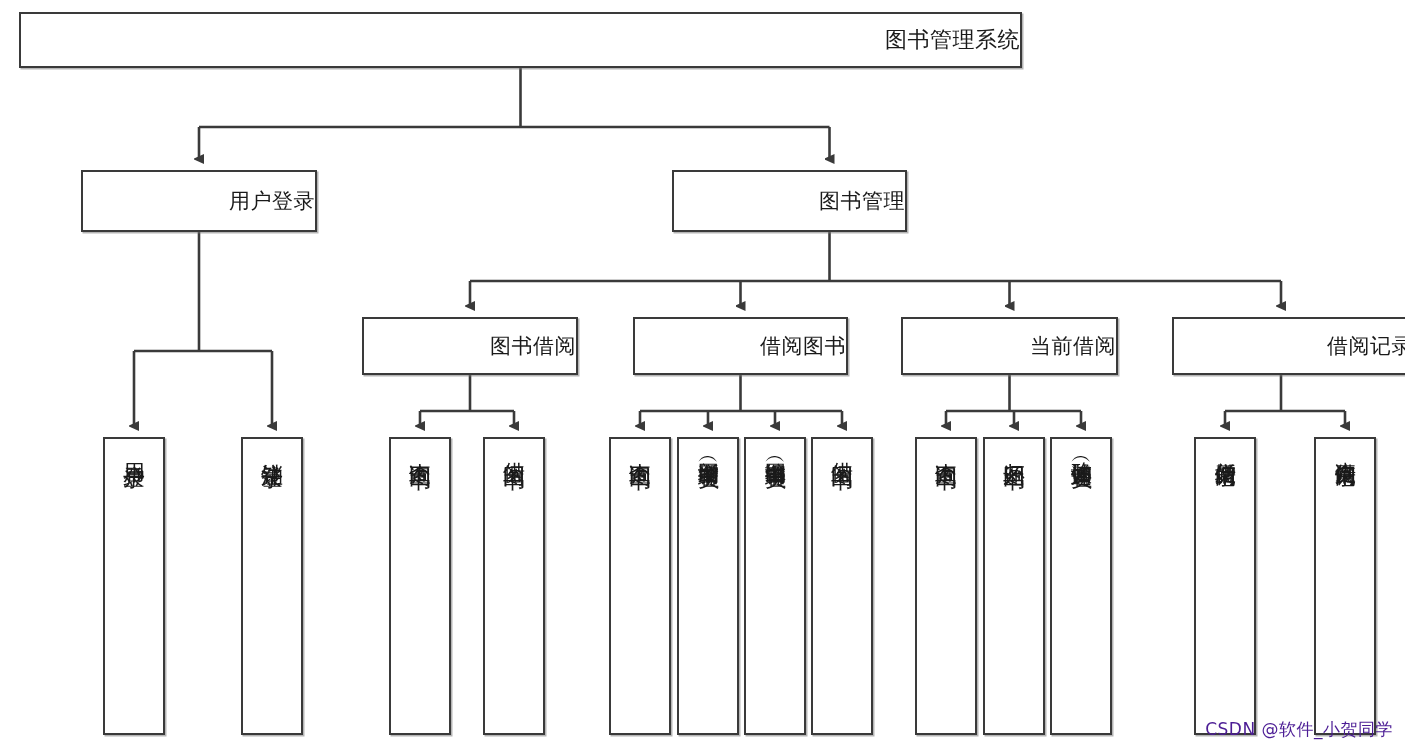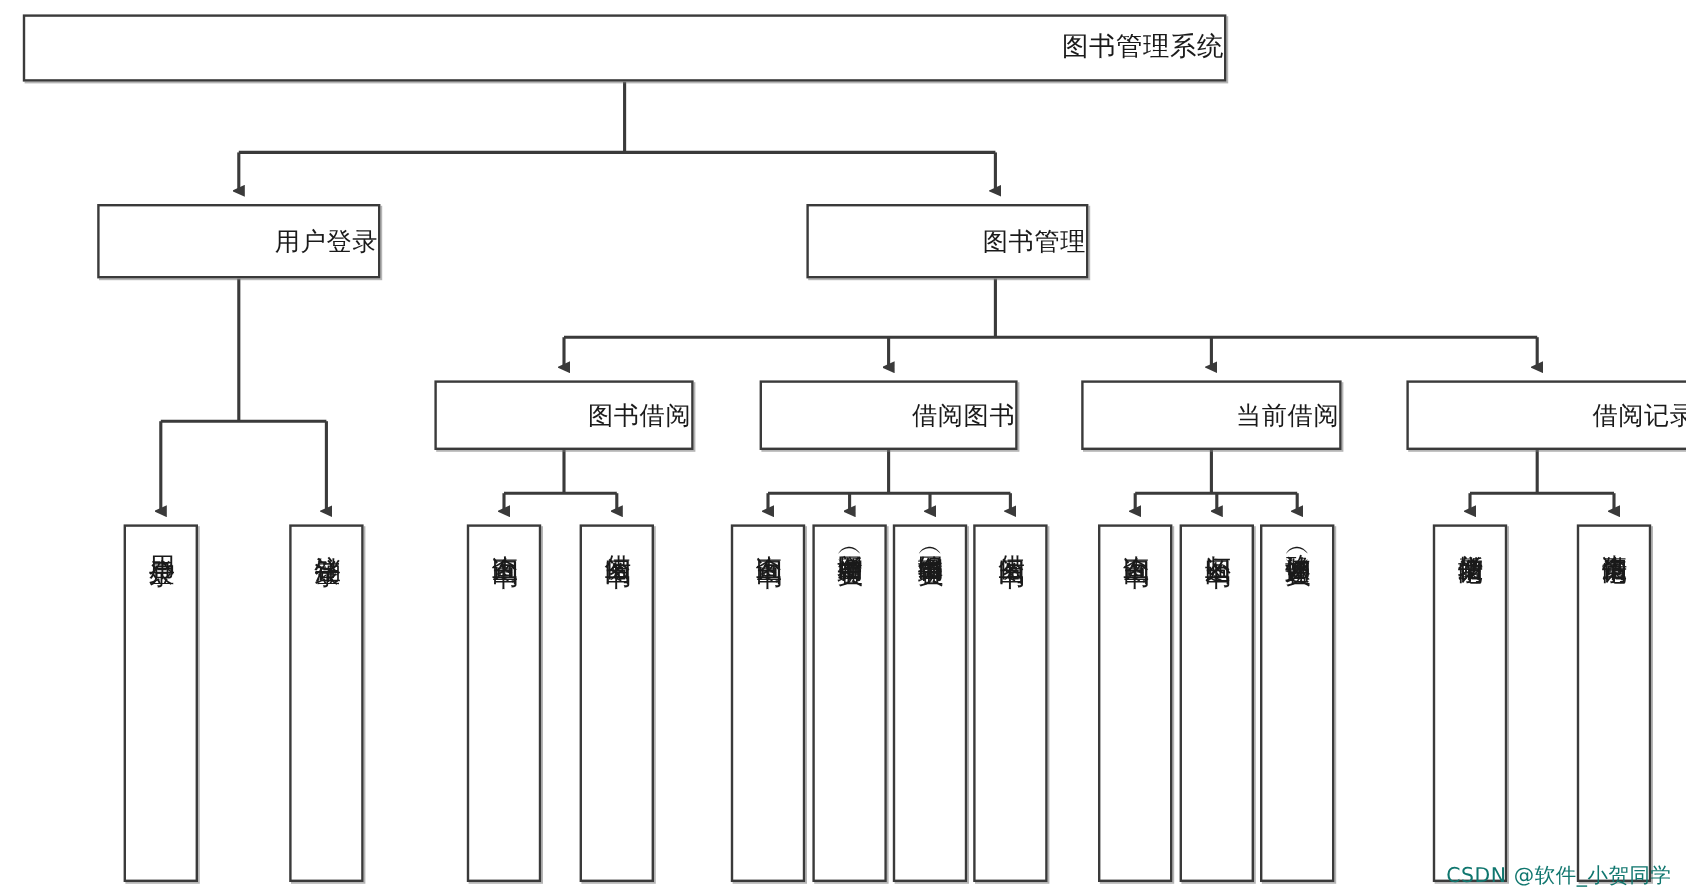--- a/index.html
+++ b/index.html
@@ -68,21 +68,21 @@
   }
   .node.vert.long .node-label {
     font-size: 21px;
     letter-spacing: 1px;
   }
   #watermark {
     position: absolute;
     right: 12px;
     bottom: 6px;
     font-size: 17px;
-    color: #0f766e;
+    color: #4c1d95;
     font-family: "DejaVu Sans", "Liberation Sans", sans-serif;
     letter-spacing: 0.5px;
     z-index: 5;
     pointer-events: none;
     white-space: nowrap;
   }
 </style>
 </head>
 <body>
 

